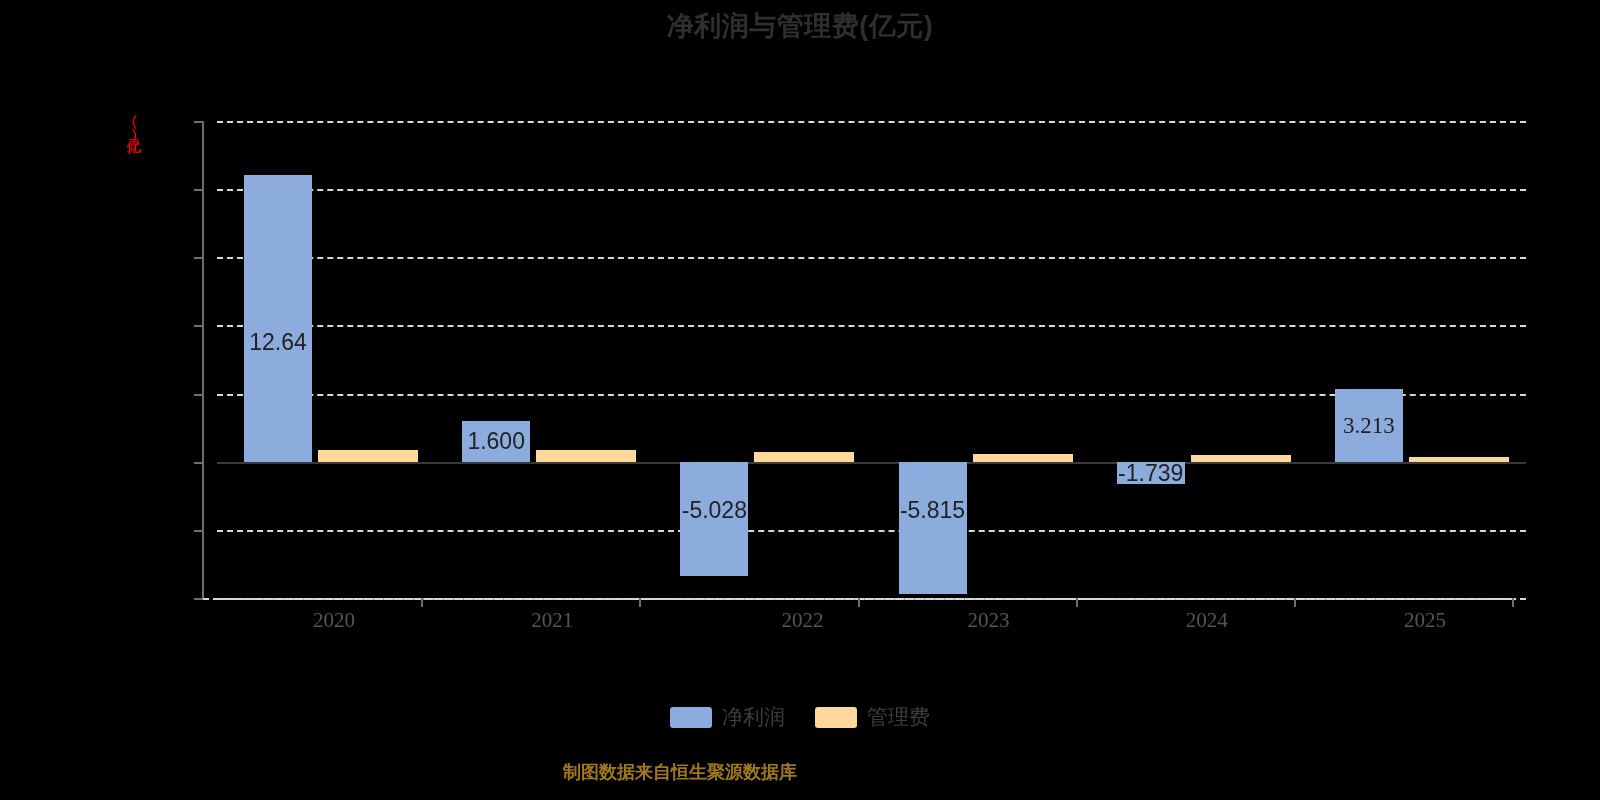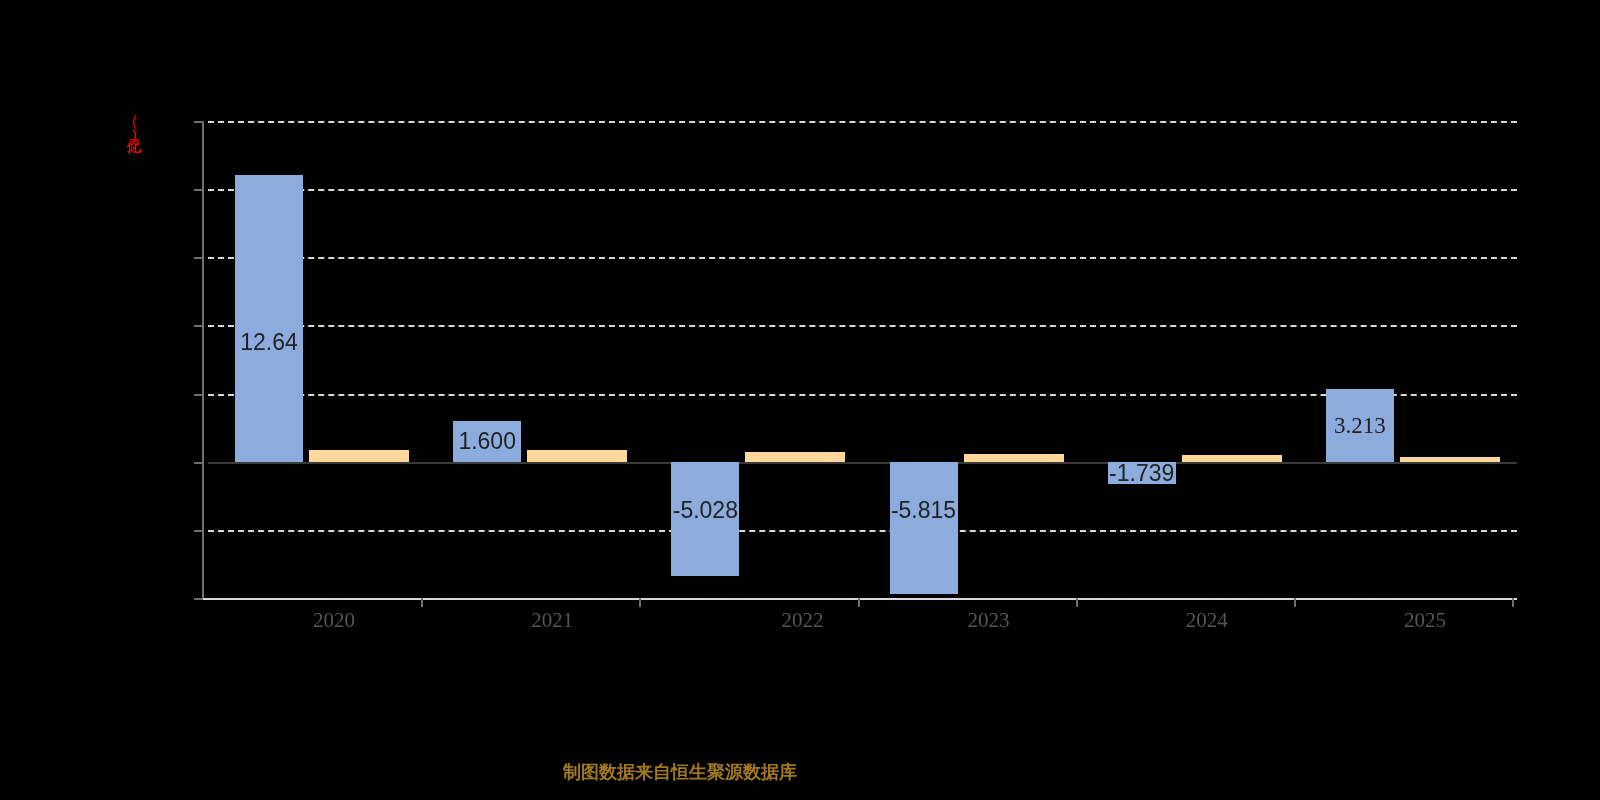--- a/index.html
+++ b/index.html
@@ -33,21 +33,21 @@
     font-size: 27px;
     font-weight: bold;
     color: #2f2f2f;
     letter-spacing: 0.5px;
     white-space: nowrap;
   }
 
   
   .plot-area {
     position: absolute;
-    left: 208px;
+    left: 217px;
     top: 121px;
     width: 1309px;
     height: 477px;
   }
 
   
   .gridline {
     position: absolute;
     left: 0;
     width: 100%;
@@ -185,20 +185,21 @@
     font-weight: bold;
     color: #a07820;
     white-space: nowrap;
   }
 </style>
 </head>
 <body>
 
 <div id="chart-root">
 
+  <div class="chart-title">净利润与管理费(亿元)</div>
 
   <div class="y-unit-label">(亿元)</div>
 
   <div class="y-axis-spine"></div>
 
   <div class="y-ticks-wrap" id="y-ticks">
       <div class="y-tick" style="top: 121px;"></div>
       <div class="y-tick" style="top: 189.143px;"></div>
       <div class="y-tick" style="top: 257.286px;"></div>
       <div class="y-tick" style="top: 325.429px;"></div>
@@ -246,16 +247,26 @@
       <div class="x-tick" style="left: 857.5px;"></div>
       <div class="x-tick-label" style="left: 770.417px; margin-left: 32px;">2022</div>
       <div class="x-tick" style="left: 1075.67px;"></div>
       <div class="x-tick-label" style="left: 988.583px;">2023</div>
       <div class="x-tick" style="left: 1293.83px;"></div>
       <div class="x-tick-label" style="left: 1206.75px;">2024</div>
       <div class="x-tick" style="left: 1512px;"></div>
       <div class="x-tick-label" style="left: 1424.92px;">2025</div>
     </div>
 
+  <div class="legend" id="legend">
+      <div class="legend-item">
+        <span class="legend-swatch" style="background: rgb(140, 172, 222);"></span>
+        <span class="legend-text">净利润</span>
+      </div>
+      <div class="legend-item">
+        <span class="legend-swatch" style="background: rgb(253, 216, 154);"></span>
+        <span class="legend-text">管理费</span>
+      </div>
+    </div>
 
   <div class="footer-note" style="color: rgb(160, 120, 32);">制图数据来自恒生聚源数据库</div>
 
 </div>
 
 </body></html>

